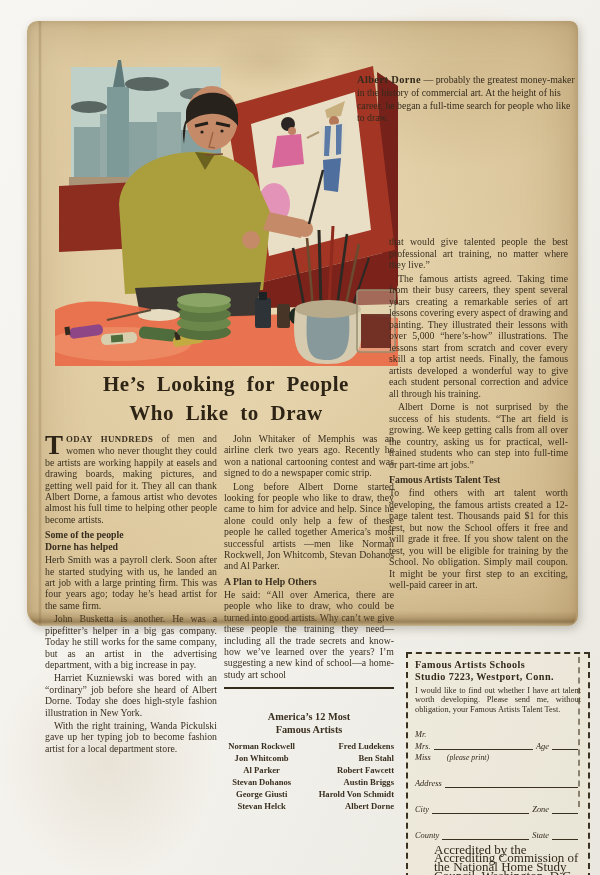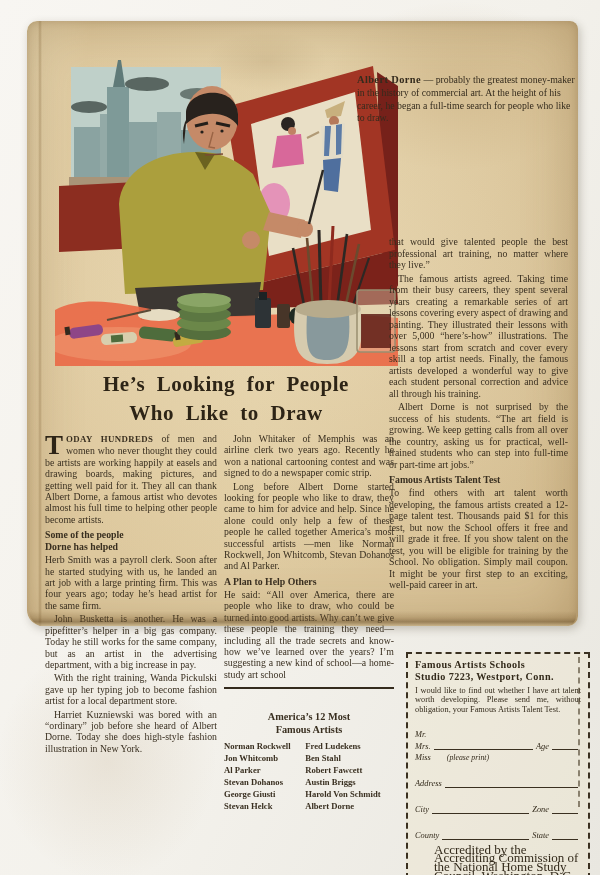--- a/index.html
+++ b/index.html
@@ -53,22 +53,22 @@
   .left-col{left:18px;top:412px;width:172px;}
   .mid-col{left:197px;top:412px;width:170px;}
   .right-col{left:362px;top:171px;width:179px;height:458px;overflow:hidden;line-height:11.5px;margin-top:44px;}
 
   .dropcap{float:left;font-weight:bold;font-size:27px;line-height:21px;padding:2px 3px 0 0;color:#2d2416;}
   .opener{font-size:8.8px;letter-spacing:.4px;font-weight:bold;}
 
   .artists{margin-top:7px;border-top:2px solid #342b1d;padding-top:21px;text-align:center;}
   .artists .ttl{font-weight:bold;font-size:10.3px;line-height:13px;text-align:center;}
   .alist{display:flex;margin-top:4px;font-size:8.6px;font-weight:bold;line-height:12px;}
-  .alist .c1{flex:1;text-align:left;padding-right:6px;}
-  .alist .c2{flex:1.18;text-align:left;}
+  .alist .c1{flex:1;text-align:center;padding-right:6px;}
+  .alist .c2{flex:1.18;text-align:right;}
 
   .coupon{
     position:absolute;left:379px;top:631px;width:166px;
     border:2px dashed #3a3020;padding:5px 7px 6px;color:#332a1b;
     background:rgba(238,222,182,.22);
   }
   .coupon .t1,.coupon .t2{font-weight:bold;font-size:10.2px;line-height:11.8px;letter-spacing:.4px;}
   .coupon .cbody{font-size:8.3px;line-height:9.5px;text-align:justify;margin-top:3px;}
   .c-row{display:flex;align-items:flex-end;font-size:8.4px;font-style:italic;line-height:9.2px;margin-top:2px;}
   .c-row.mt{margin-top:16px;}
@@ -199,22 +199,22 @@
   </div>
 
   <div class="col left-col">
     <p><span class="dropcap">T</span><span class="opener">ODAY HUNDREDS</span><span> of men and women who never thought they could be artists are working happily at easels and drawing boards, making pictures, and getting well paid for it. They all can thank Albert Dorne, a famous artist who devotes almost his full time to helping other people become artists.</span></p>
     <div class="subhead">
       <div>Some of the people</div>
       <div>Dorne has helped</div>
     </div>
     <p>Herb Smith was a payroll clerk. Soon after he started studying with us, he landed an art job with a large printing firm. This was four years ago; today he’s head artist for the same firm.</p>
     <p class="ind">John Busketta is another. He was a pipefitter’s helper in a big gas company. Today he still works for the same company, but as an artist in the advertising department, with a big increase in pay.</p>
+    <p class="ind">Harriet Kuzniewski was bored with an “ordinary” job before she heard of Albert Dorne. Today she does high-style fashion illustration in New York.</p>
     <p class="ind">With the right training, Wanda Pickulski gave up her typing job to become fashion artist for a local department store.</p>
-    <p class="ind">Harriet Kuzniewski was bored with an “ordinary” job before she heard of Albert Dorne. Today she does high-style fashion illustration in New York.</p>
   </div>
 
   <div class="col mid-col">
     <p class="ind">John Whitaker of Memphis was an airline clerk two years ago. Recently he won a national cartooning contest and was signed to do a newspaper comic strip.</p>
     <p class="ind">Long before Albert Dorne started looking for people who like to draw, they came to him for advice and help. Since he alone could only help a few of these people he called together America’s most successful artists —men like Norman Rockwell, Jon Whitcomb, Stevan Dohanos and Al Parker.</p>
     <div class="subhead">A Plan to Help Others</div>
     <p>He said: “All over America, there are people who like to draw, who could be turned into good artists. Why can’t we give these people the training they need—including all the trade secrets and know-how we’ve learned over the years? I’m suggesting a new kind of school—a home-study art school</p>
     <div class="artists">
       <div class="ttl">
         <div>America’s 12 Most</div>

